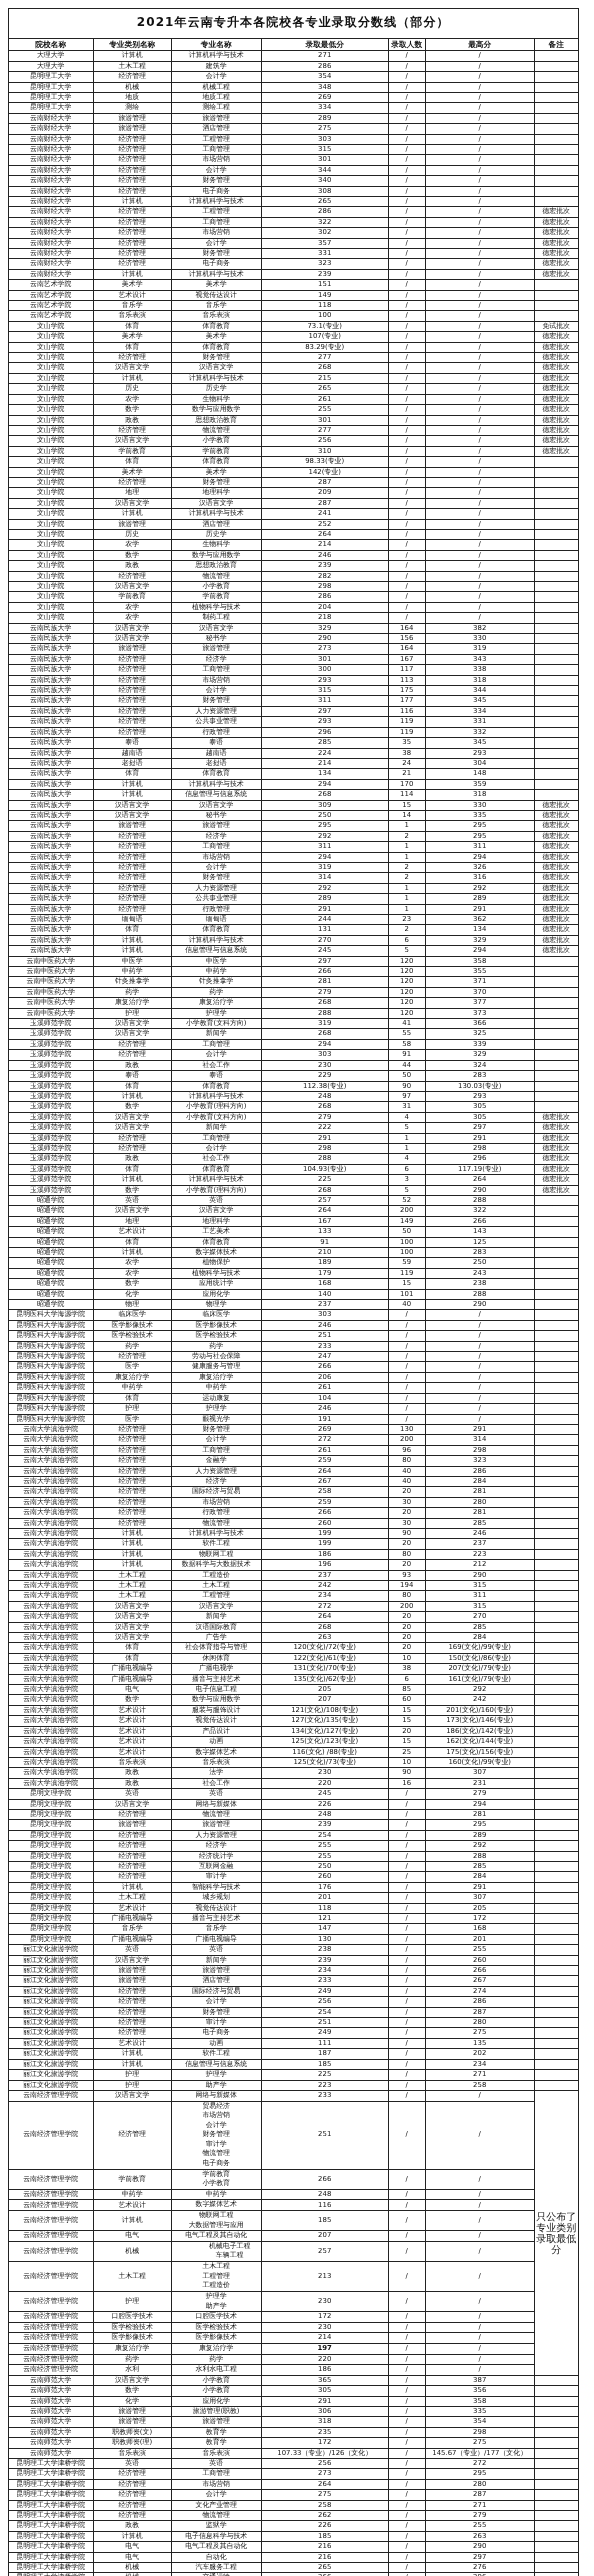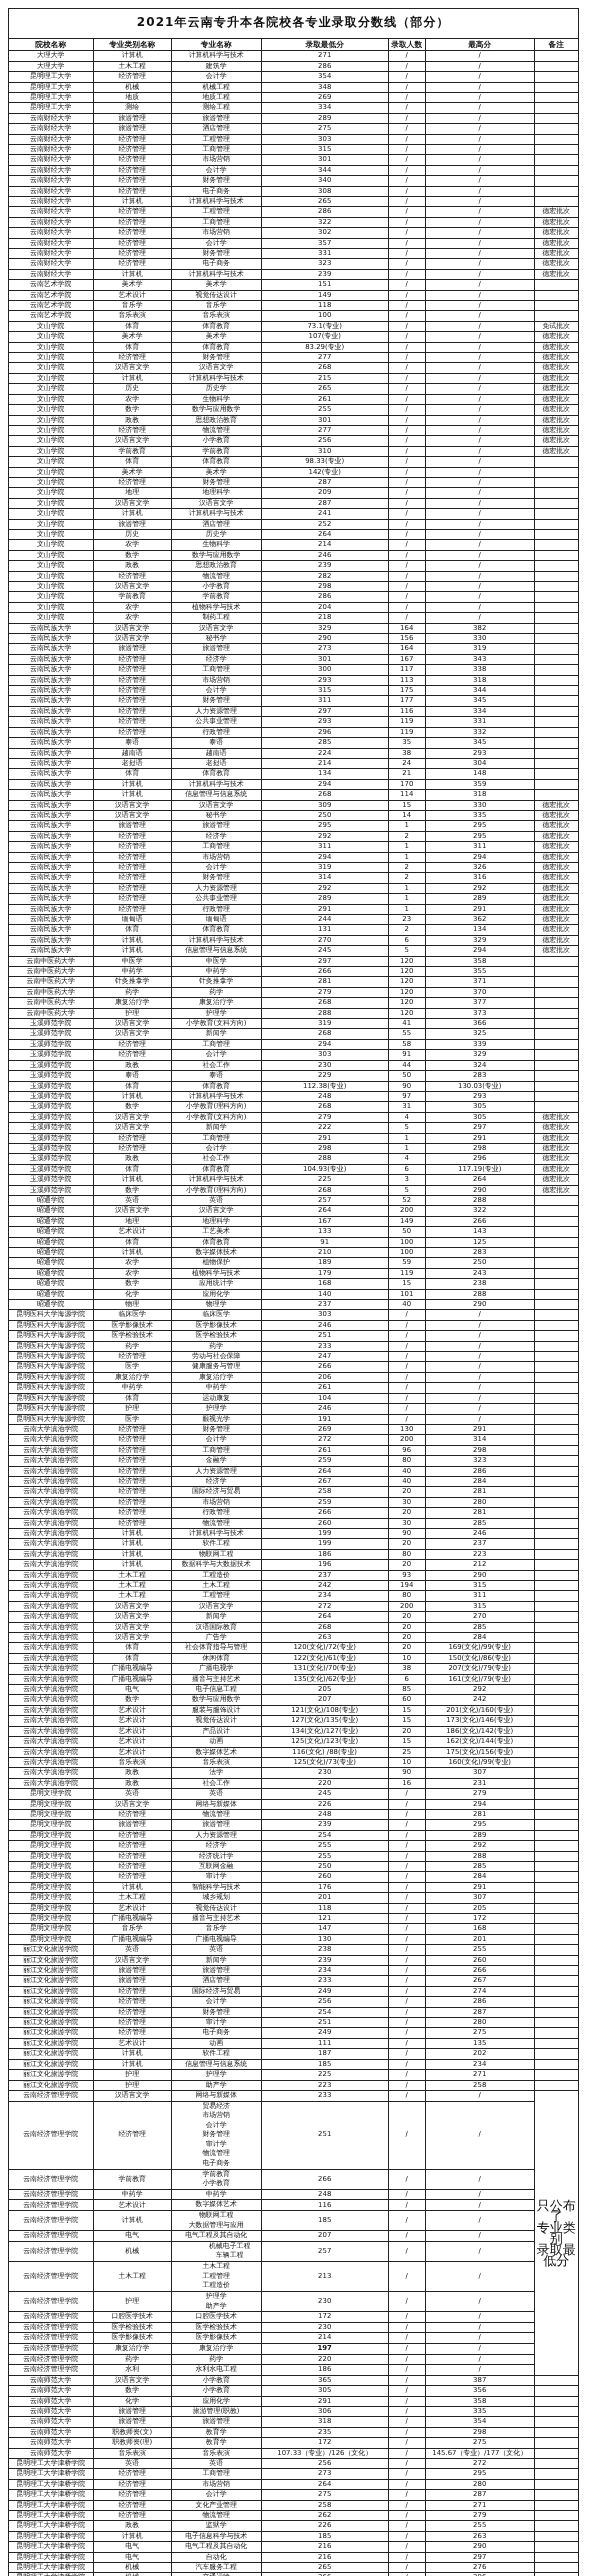--- a/index.html
+++ b/index.html
@@ -4,21 +4,21 @@
 <style>
   html,body{margin:0;padding:0;background:#fff;}
   body{width:595px;font-family:"DejaVu Sans","Liberation Sans",sans-serif;color:#111;}
   .wrap{position:relative;padding:7.7px 0 7.7px 7.7px;}
   table{border-collapse:collapse;table-layout:fixed;width:570px;}
   td,th{border:0.6px solid #222;text-align:center;vertical-align:middle;padding:0 1.1px;white-space:nowrap;overflow:hidden;font-size:6.9px;line-height:9.4px;}
   .title td{height:29px;font-size:12px;font-weight:bold;letter-spacing:1.1px;}
   .head th{height:11.6px;font-size:7.7px;font-weight:bold;}
   tbody tr.r td{height:9.4px;}
   td.multi{white-space:pre-line;line-height:9.6px;}
-  td.note-merged{white-space:pre-line;line-height:11px;font-size:13px;}
+  td.note-merged{white-space:pre-line;line-height:11px;font-size:10px;}
 </style>
 </head>
 <body>
 
 <div class="wrap">
 <table>
   <colgroup>
     <col style="width:85px">
         <col style="width:78px">
         <col style="width:90px">

